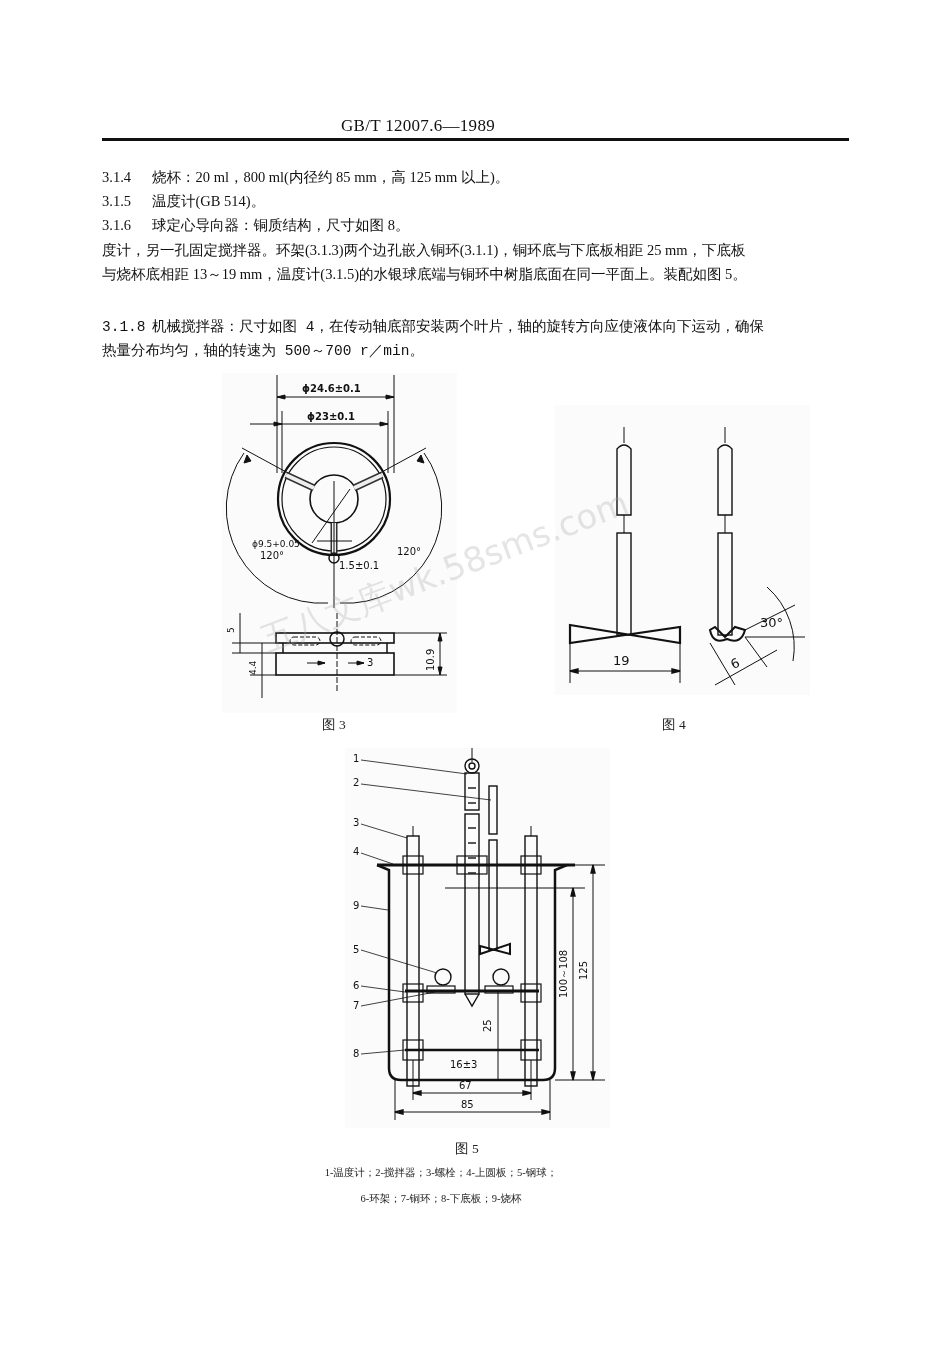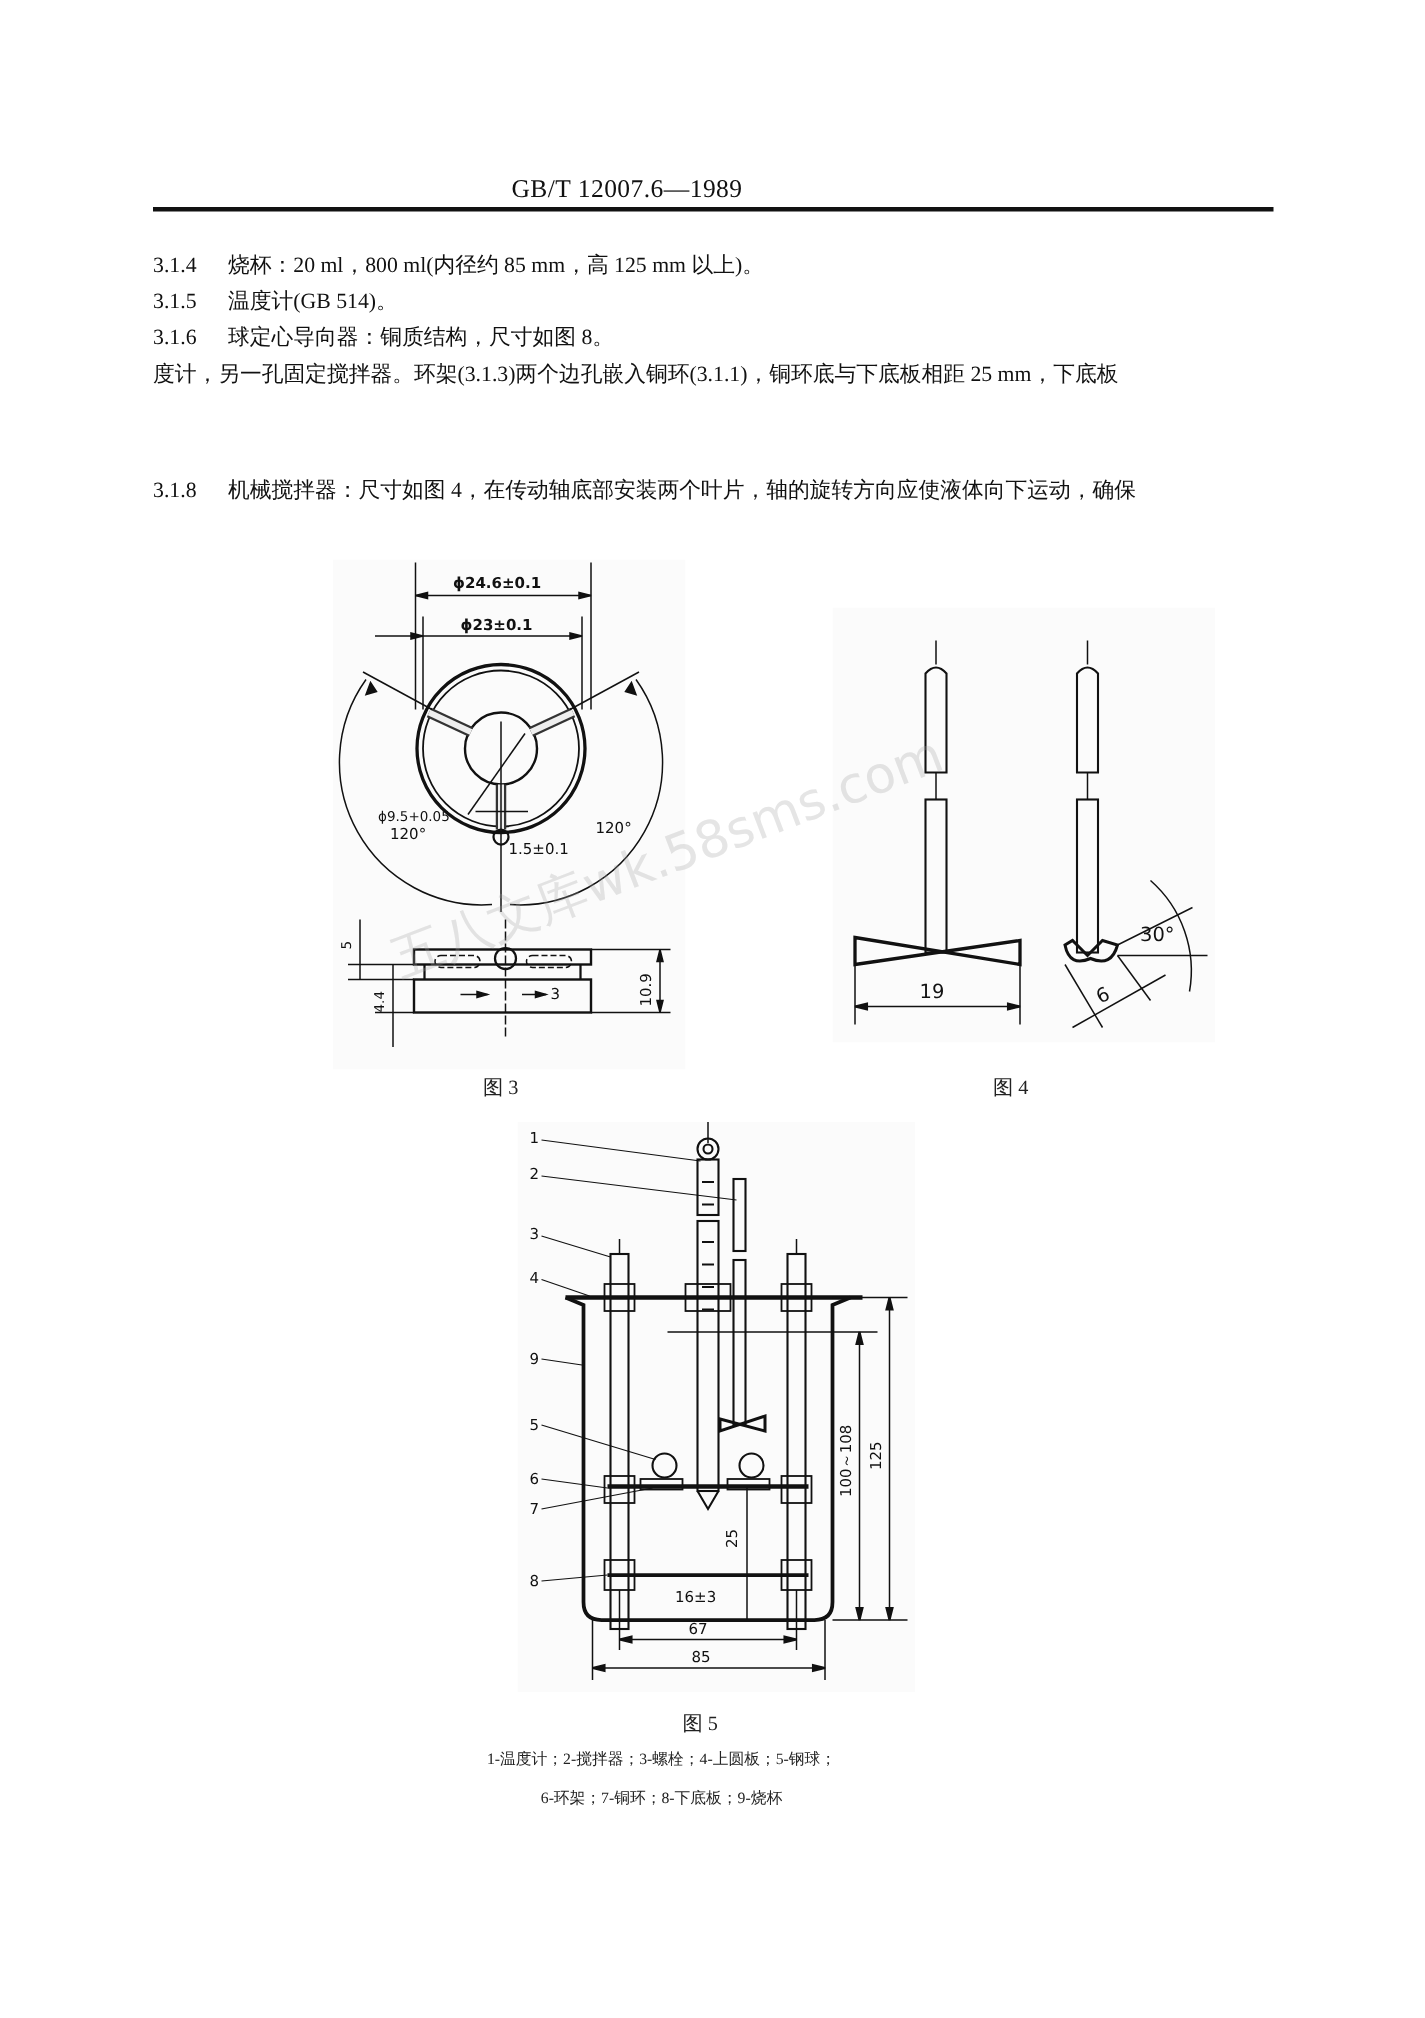--- a/index.html
+++ b/index.html
@@ -29,23 +29,25 @@
   <span class="num">3.1.4</span><span>烧杯：20 ml，800 ml(内径约 85 mm，高 125 mm 以上)。</span>
 </div>
 <div class="para" style="top:190px;">
   <span class="num">3.1.5</span><span>温度计(GB 514)。</span>
 </div>
 <div class="para" style="top:214px;">
   <span class="num">3.1.6</span><span>球定心导向器：铜质结构，尺寸如图 8。</span>
 </div>
 <div class="para" style="top:239px;">
   <div>度计，另一孔固定搅拌器。环架(3.1.3)两个边孔嵌入铜环(3.1.1)，铜环底与下底板相距 25 mm，下底板</div>
-</div>
-<div class="para" style="top:316px;">
+  <div>与烧杯底相距 13～19 mm，温度计(3.1.5)的水银球底端与铜环中树脂底面在同一平面上。装配如图 5。</div>
+</div>
+<div class="para" style="top:316px;font-family:Liberation Mono, monospace;">
   <div><span class="num">3.1.8</span><span>机械搅拌器：尺寸如图 4，在传动轴底部安装两个叶片，轴的旋转方向应使液体向下运动，确保</span></div>
+  <div>热量分布均匀，轴的转速为 500～700 r／min。</div>
 </div>
 
 <div class="fig" style="left:222px; top:373px;">
   <svg width="235" height="340" viewBox="0 0 235 340" stroke="#111" fill="none" stroke-width="1">
     <rect x="0" y="0" width="235" height="340" fill="#fbfbfb" stroke="none"></rect>
 
     <line x1="55" y1="2" x2="55" y2="100"></line>
     <line x1="172" y1="2" x2="172" y2="100"></line>
     <line x1="55" y1="24" x2="172" y2="24"></line>
     <polygon points="55,24 63,22 63,26" fill="#111"></polygon>

